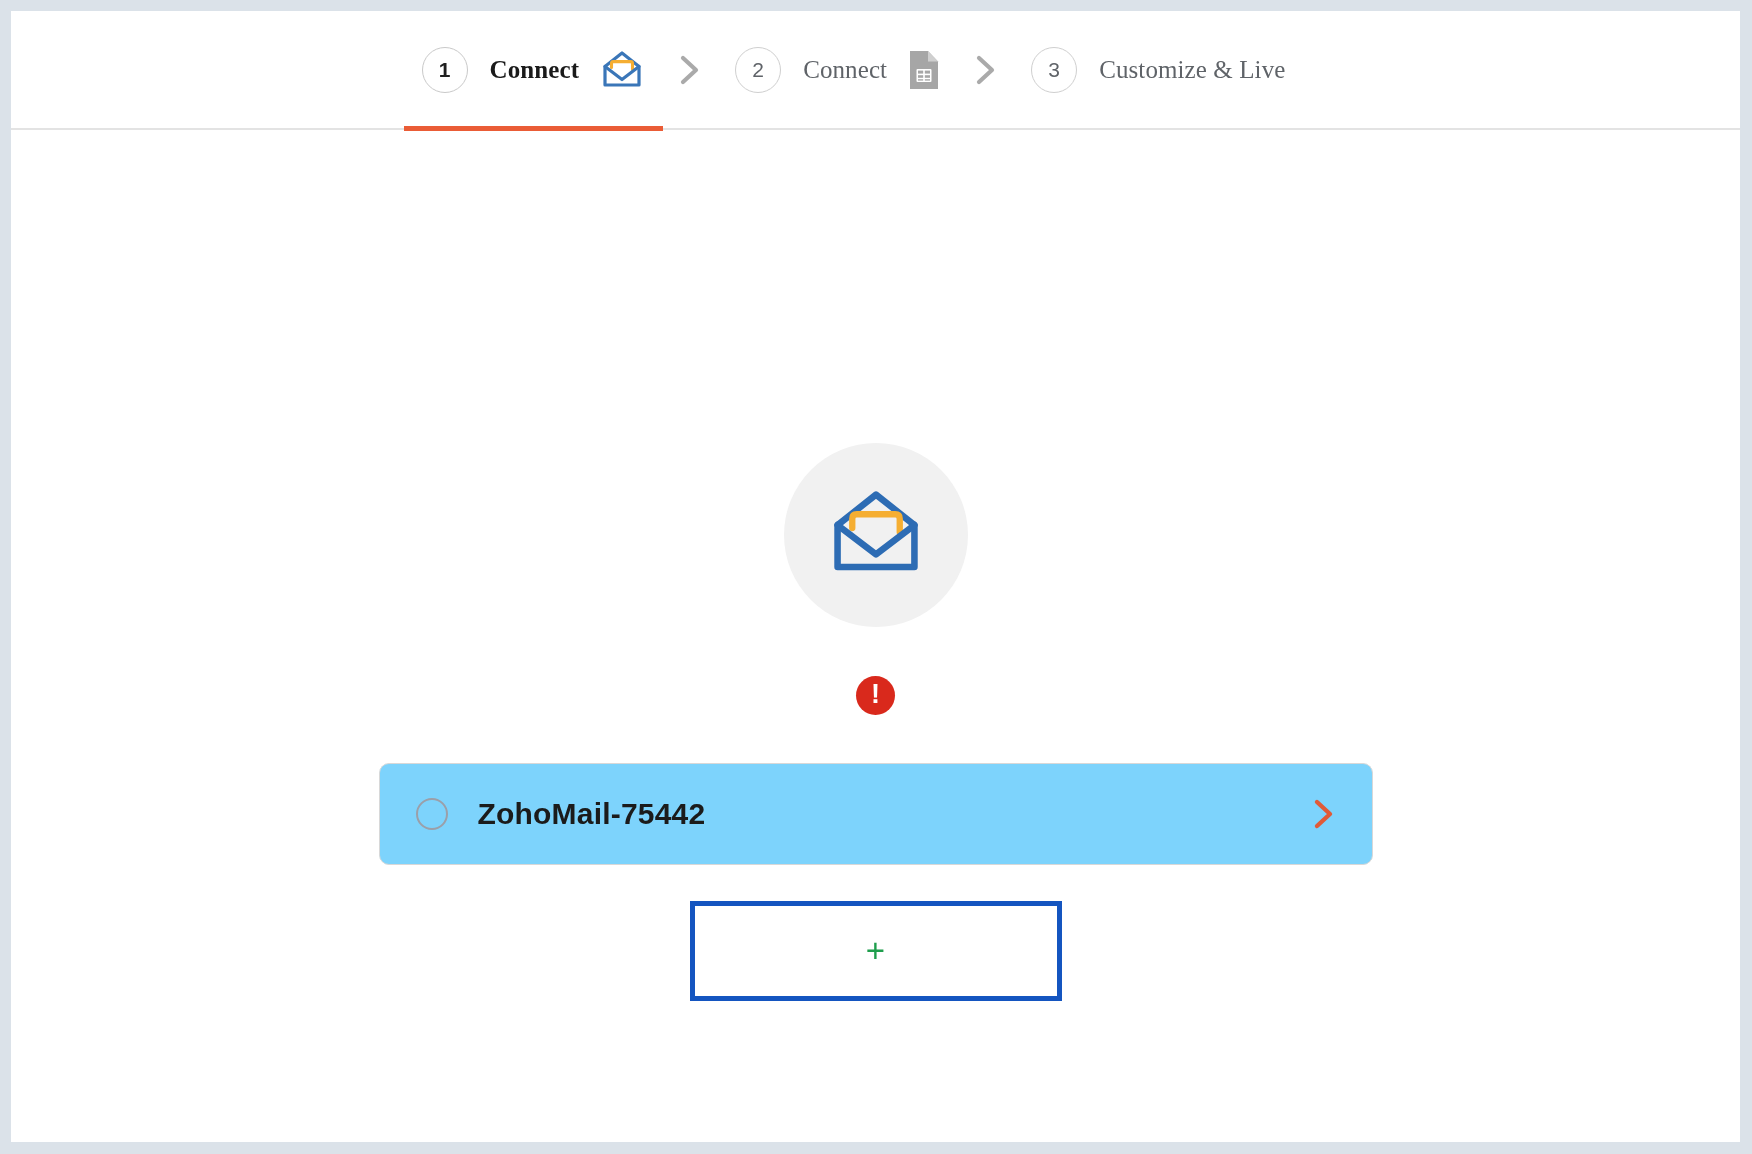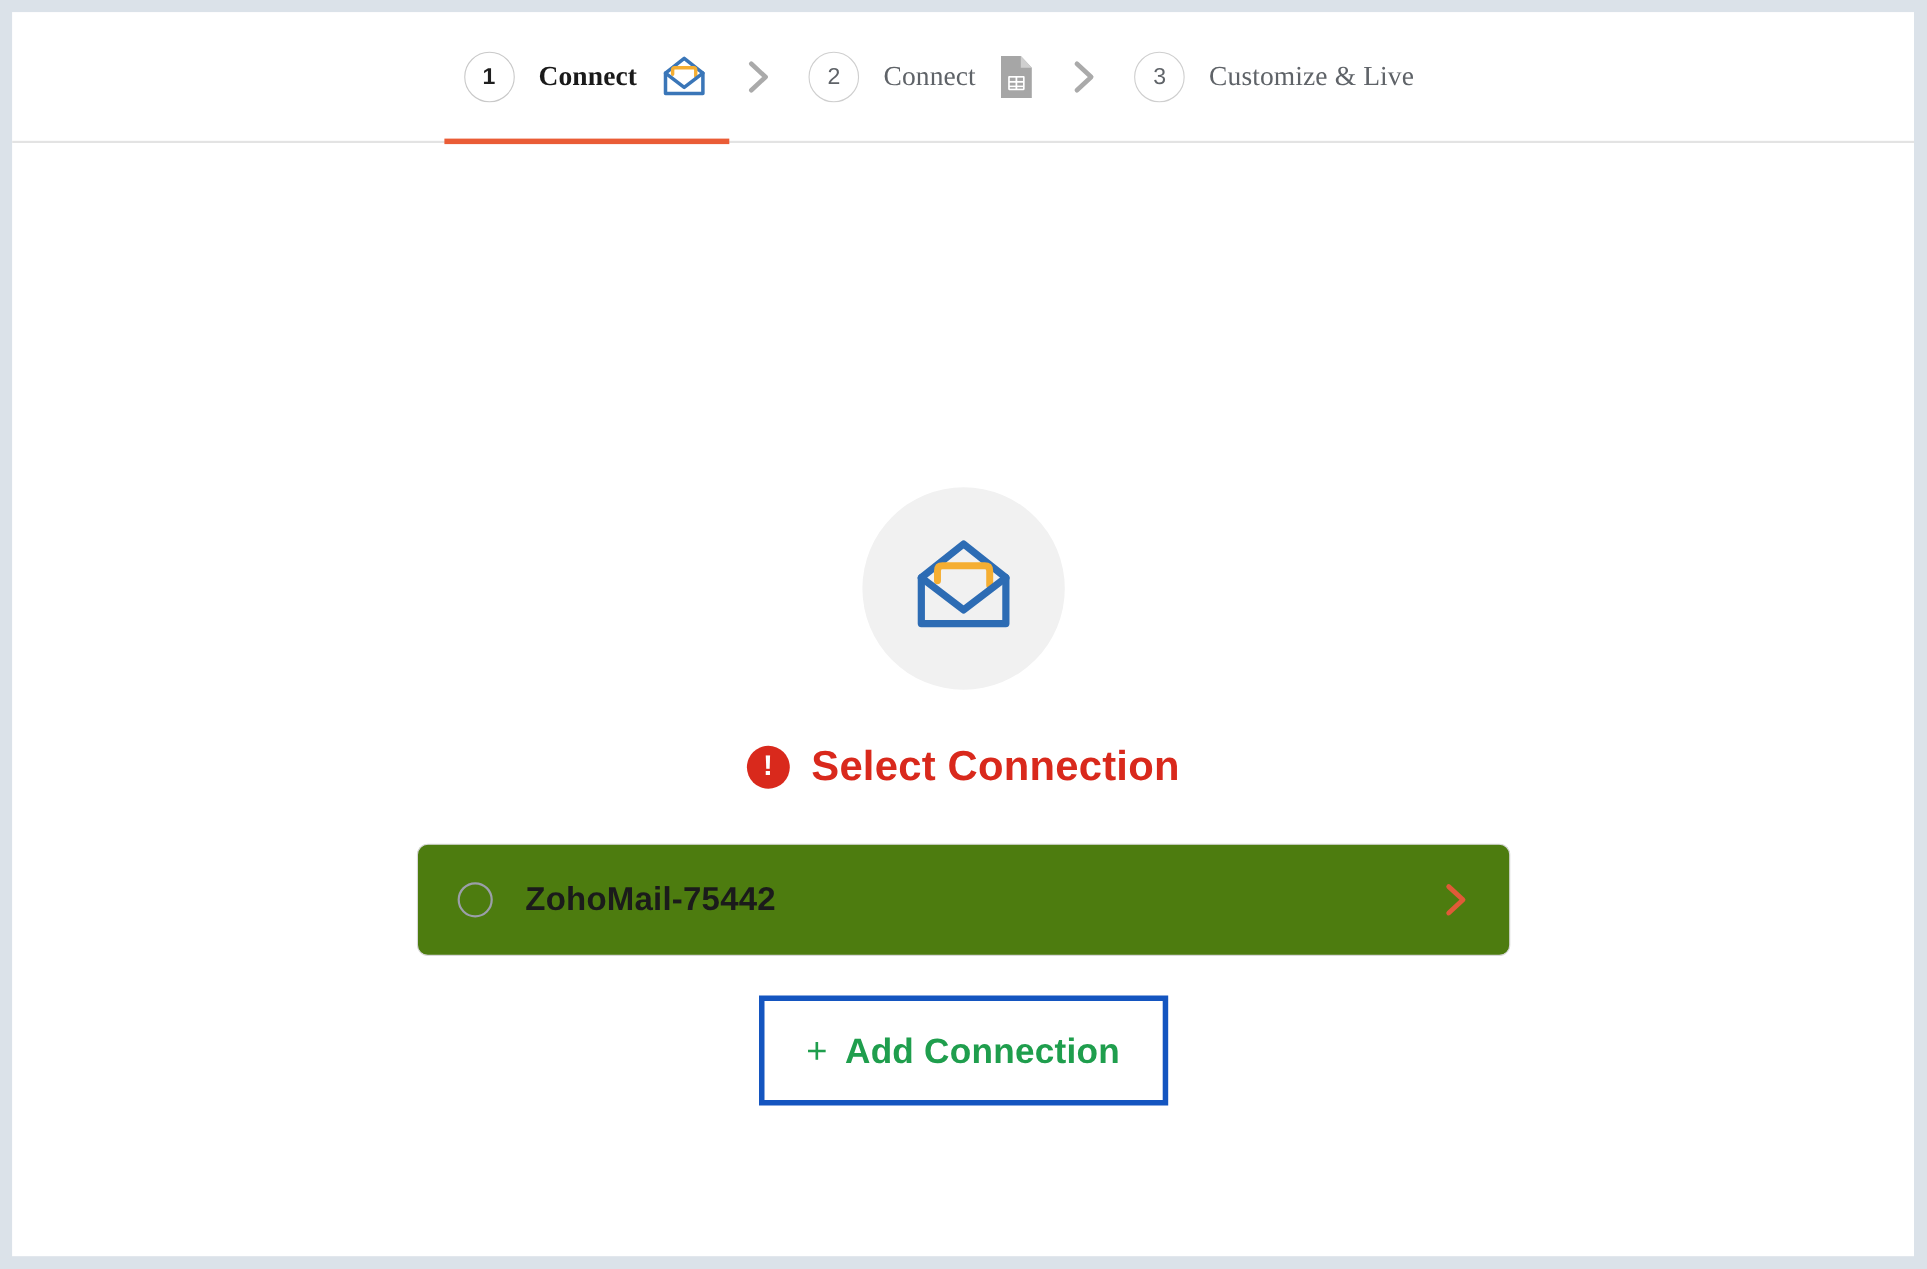--- a/index.html
+++ b/index.html
@@ -154,21 +154,21 @@
     letter-spacing: 0.2px;
   }
 
   
   .connection-card {
     margin-top: 48px;
     width: 994px;
     height: 102px;
     border: 1.6px solid #d8d8d8;
     border-radius: 10px;
-    background: #4d7c0f;
+    background: #7dd3fc;
     display: flex;
     align-items: center;
     padding: 0 34px 0 36px;
     cursor: pointer;
   }
   .radio {
     width: 32px;
     height: 32px;
     border-radius: 50%;
     border: 2.4px solid #9b9fa9;
@@ -288,33 +288,31 @@
             <path d="M12.5 18.8 L12.5 14.7 Q12.5 12.7 14.5 12.7 L31.5 12.7 Q33.5 12.7 33.5 14.7 L33.5 20.6" fill="none" stroke="#f5ae32" stroke-width="2.8" stroke-linejoin="round" stroke-linecap="round"></path>
             <path d="M6 17.5 L23 30.5 L40 17.5" fill="none" stroke="#2d6cb4" stroke-width="2.9" stroke-linejoin="round" stroke-linecap="round"></path>
           </svg>
         </span>
       </div>
 
       <div class="headline-row">
         <span class="alert-icon">
           <span class="bang">!</span>
         </span>
-        <span class="headline-text">Select Connection</span>
       </div>
 
       <div class="connection-card">
         <span class="radio"></span>
         <span class="connection-name">ZohoMail-75442</span>
         <span class="card-chevron">
           <svg width="30" height="38" viewBox="0 0 30 38" aria-hidden="true">
             <path d="M9 7 L22 19 L9 31" fill="none" stroke="#e05a38" stroke-width="4.4" stroke-linecap="round" stroke-linejoin="round"></path>
           </svg>
         </span>
       </div>
 
       <div class="add-connection-btn">
         <span class="add-plus">+</span>
-        <span class="add-label">Add Connection</span>
       </div>
 
     </div>
   </div>
 </div>
 
 </body></html>

